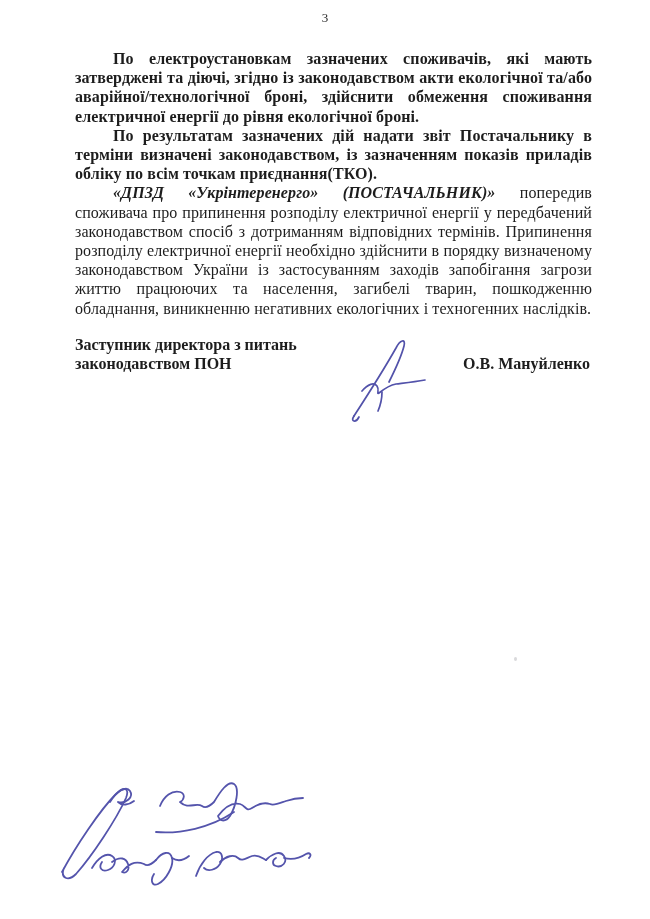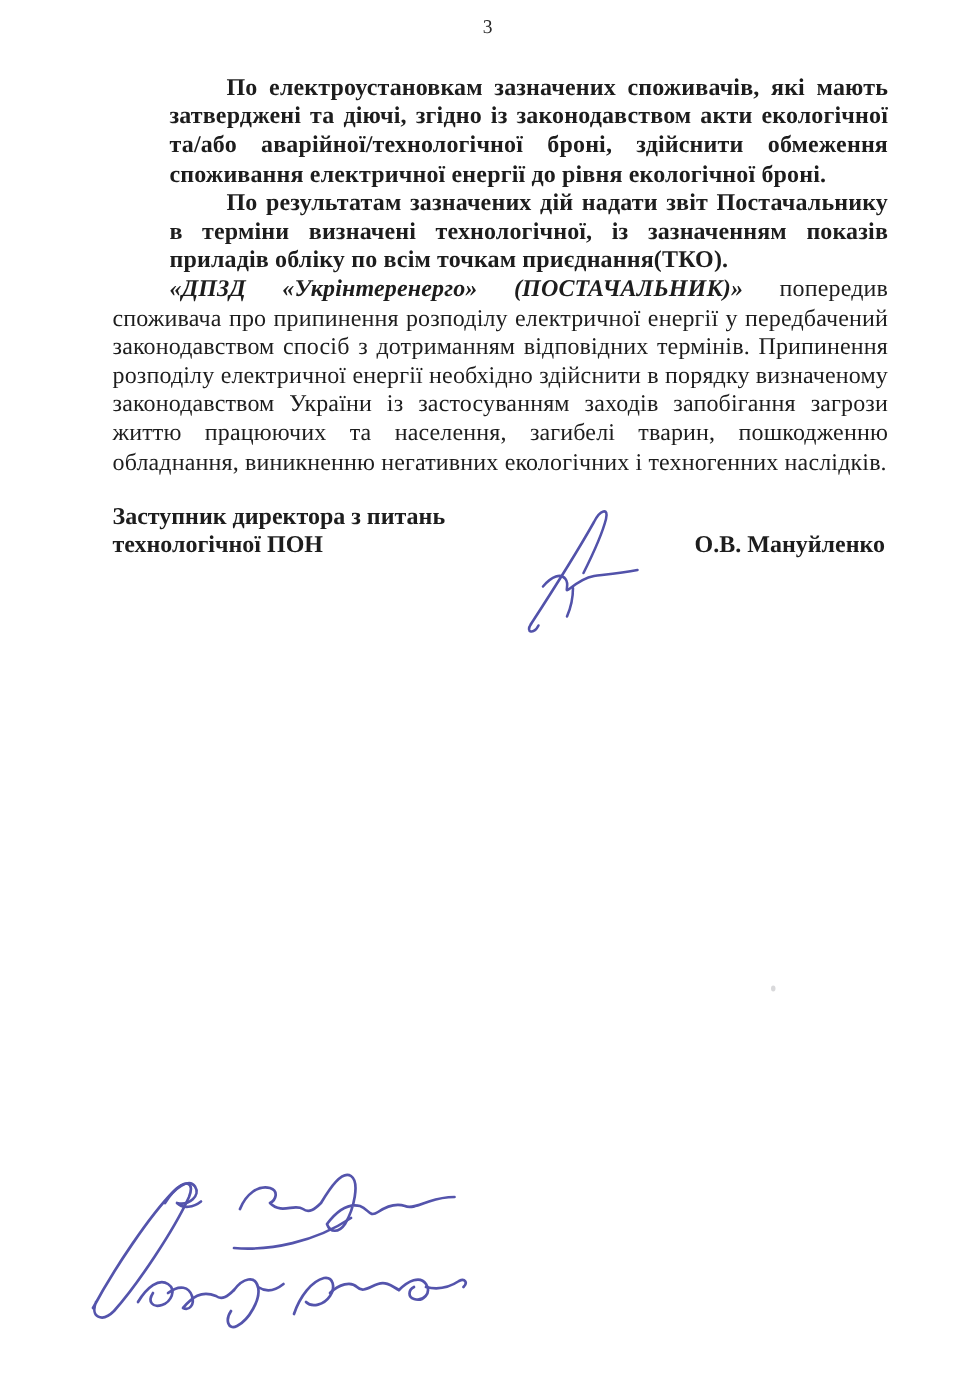--- a/index.html
+++ b/index.html
@@ -28,21 +28,21 @@
     width: 517px;
   }
   .para {
     margin: 0;
     font-size: 16px;
     line-height: 19.2px;
     text-align: justify;
     text-indent: 38px;
     letter-spacing: 0.1px;
   }
-  .para.bold { font-weight: bold; margin-left: 38px; }
+  .para.bold { font-weight: bold; }
   .lead-underline {
     font-weight: bold;
     font-style: italic;
   }
   .sig-block {
     margin-top: 17px;
     display: flex;
     justify-content: space-between;
     align-items: flex-end;
     font-weight: bold;
@@ -88,27 +88,27 @@
 </style>
 </head>
 <body>
 
 <div class="page">
 
   <div class="page-number">3</div>
 
   <div class="content">
     <p class="para bold">По електроустановкам зазначених споживачів, які мають затверджені та діючі, згідно із законодавством акти екологічної та/або аварійної/технологічної броні, здійснити обмеження споживання електричної енергії до рівня екологічної броні.</p>
-    <p class="para bold">По результатам зазначених дій надати звіт Постачальнику в терміни визначені технологічної, із зазначенням показів приладів обліку по всім точкам приєднання(ТКО).</p>
+    <p class="para bold">По результатам зазначених дій надати звіт Постачальнику в терміни визначені законодавством, із зазначенням показів приладів обліку по всім точкам приєднання(ТКО).</p>
     <p class="para"><span class="lead-underline">«ДПЗД «Укрінтеренерго» (ПОСТАЧАЛЬНИК)»</span><span> попередив споживача про припинення розподілу електричної енергії у передбачений законодавством спосіб з дотриманням відповідних термінів. Припинення розподілу електричної енергії необхідно здійснити в порядку визначеному законодавством України із застосуванням заходів запобігання загрози життю працюючих та населення, загибелі тварин, пошкодженню обладнання, виникненню негативних екологічних і техногенних наслідків.</span></p>
 
     <div class="sig-block">
       <div class="sig-title">
         <div>Заступник директора з питань</div>
-        <div>технологічної ПОН</div>
+        <div>законодавством ПОН</div>
       </div>
       <div class="sig-name">О.В. Мануйленко</div>
     </div>
   </div>
 
   <svg class="exec-signature" viewBox="0 0 115 90">
     <g class="ink" stroke="#5252aa" stroke-width="1.7">
       <path d="M 22 82 C 35 62 55 30 64 14 C 68 6 74 4 72 12 C 69 24 62 38 57 48"></path>
       <path d="M 22 82 C 18 88 24 89 27 83"></path>
       <path d="M 30 57 C 36 50 42 48 45 52 C 48 56 44 61 47 59 C 52 55 58 51 64 50 C 72 49 82 48 93 46"></path>

